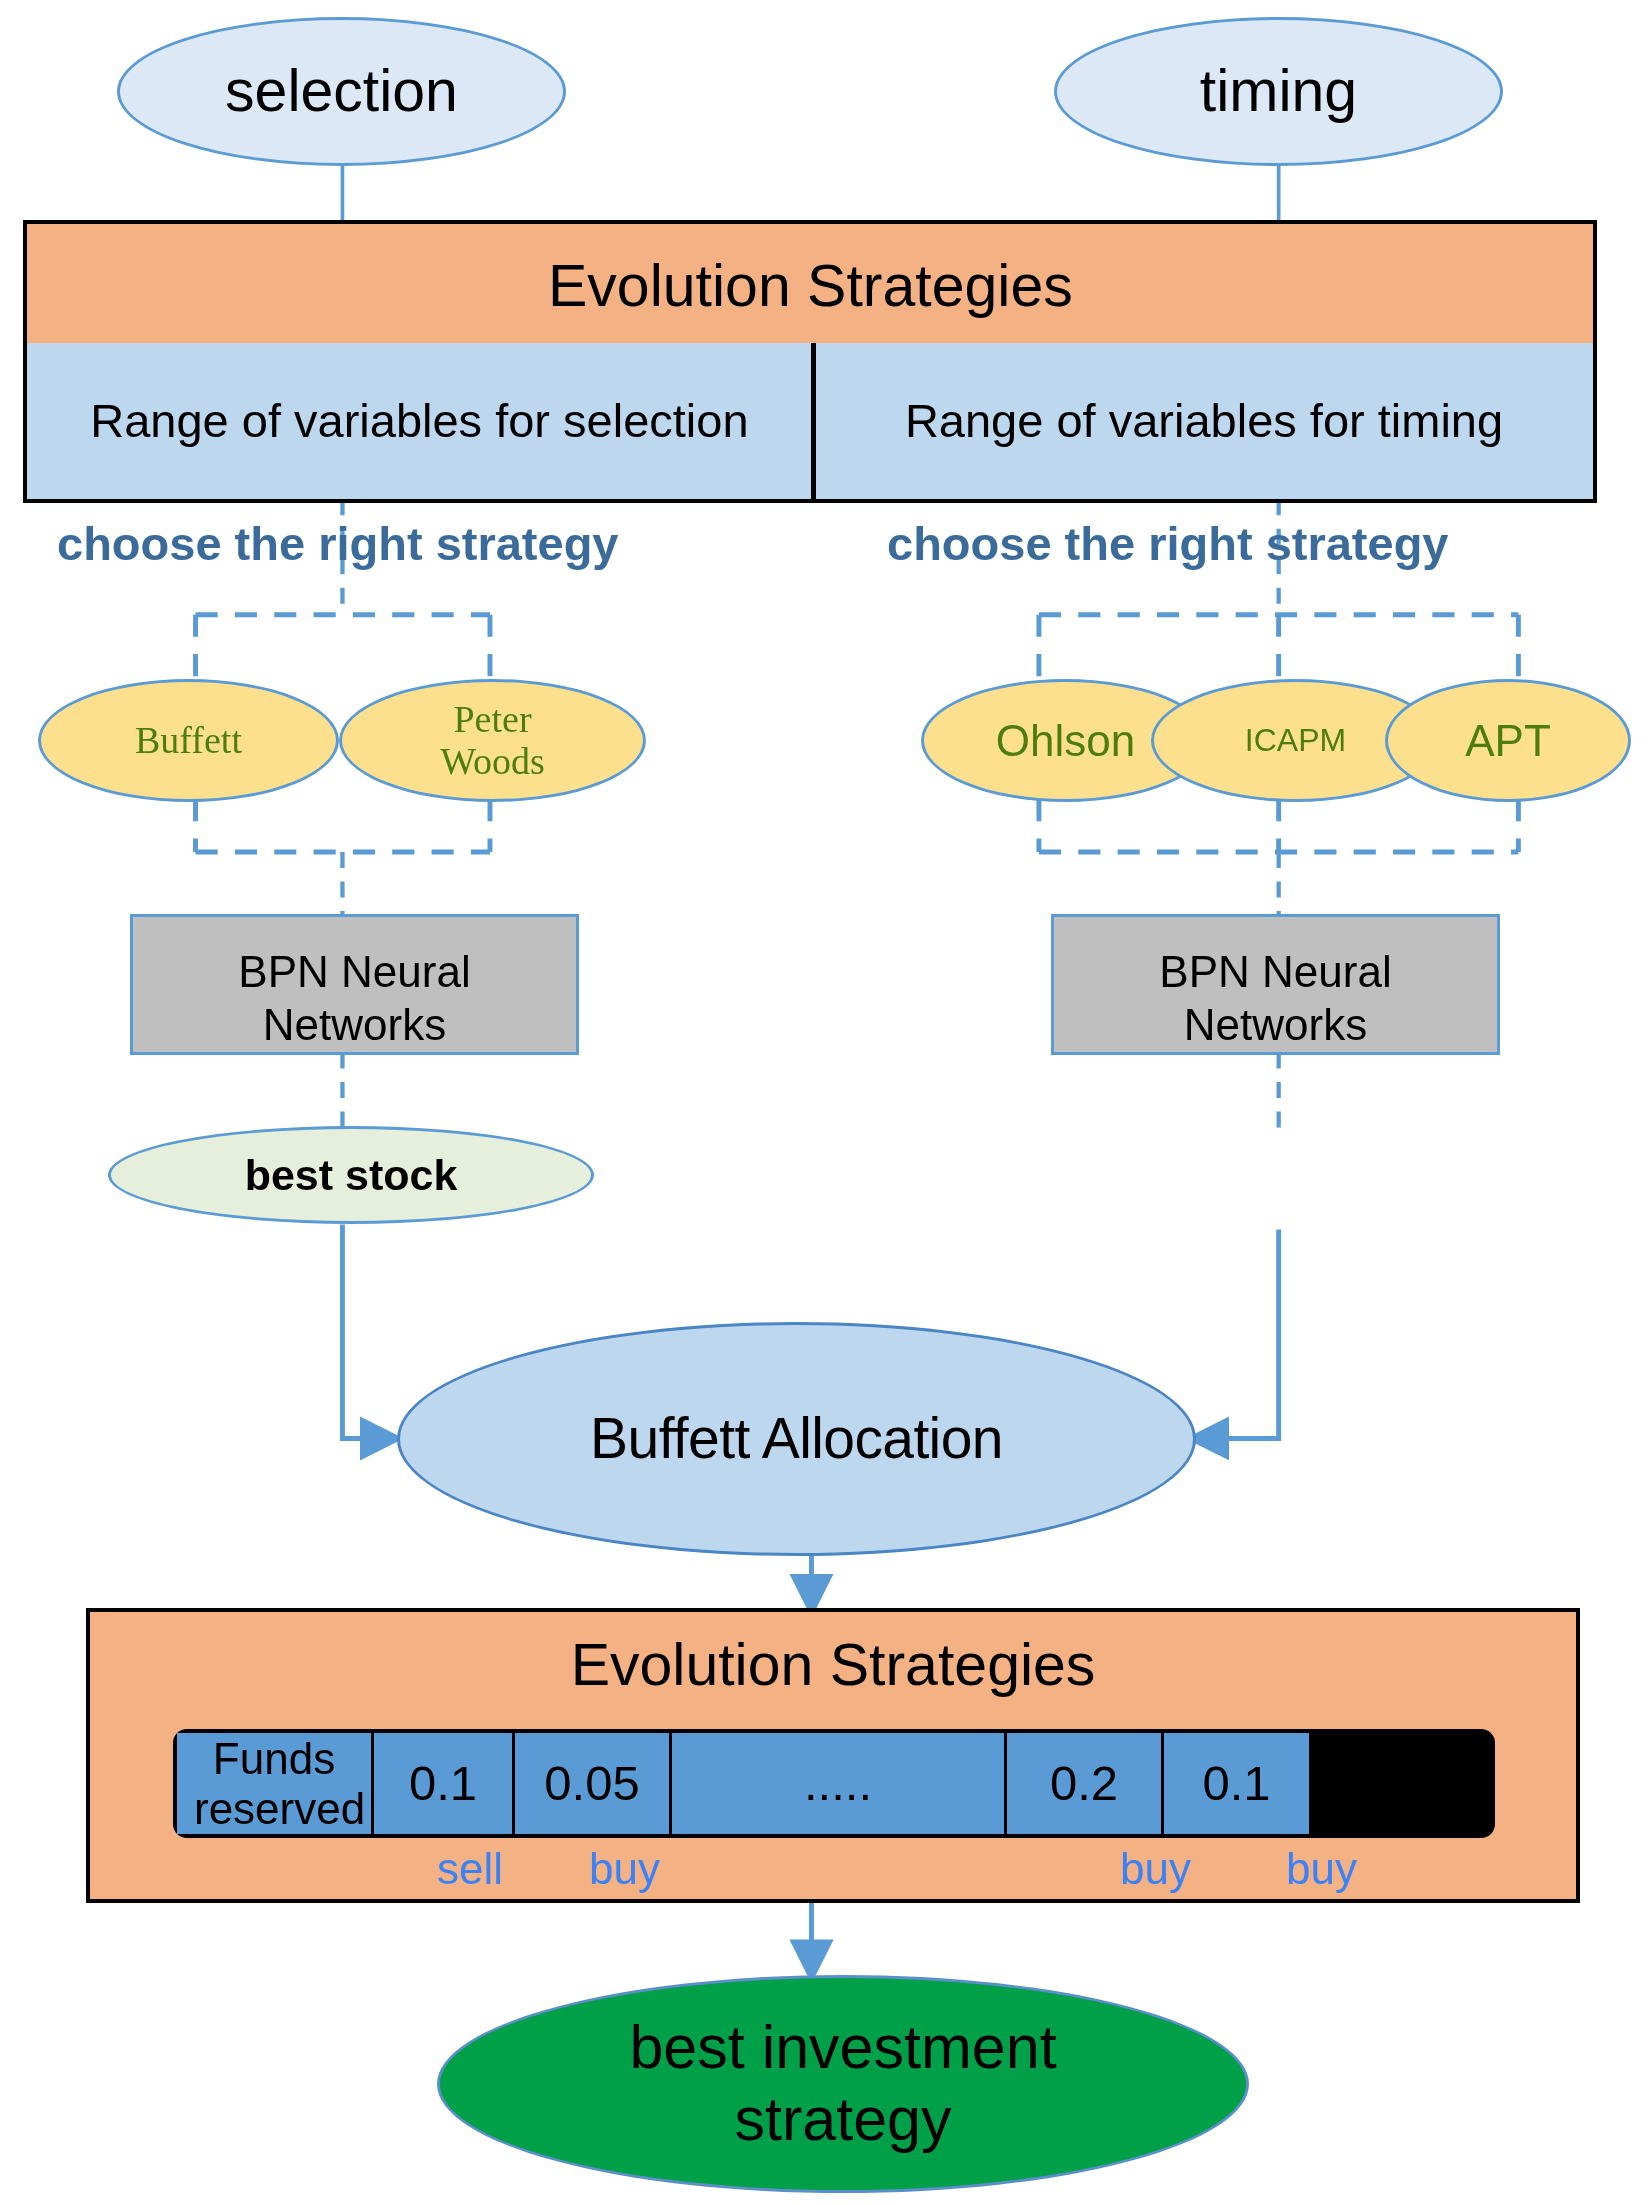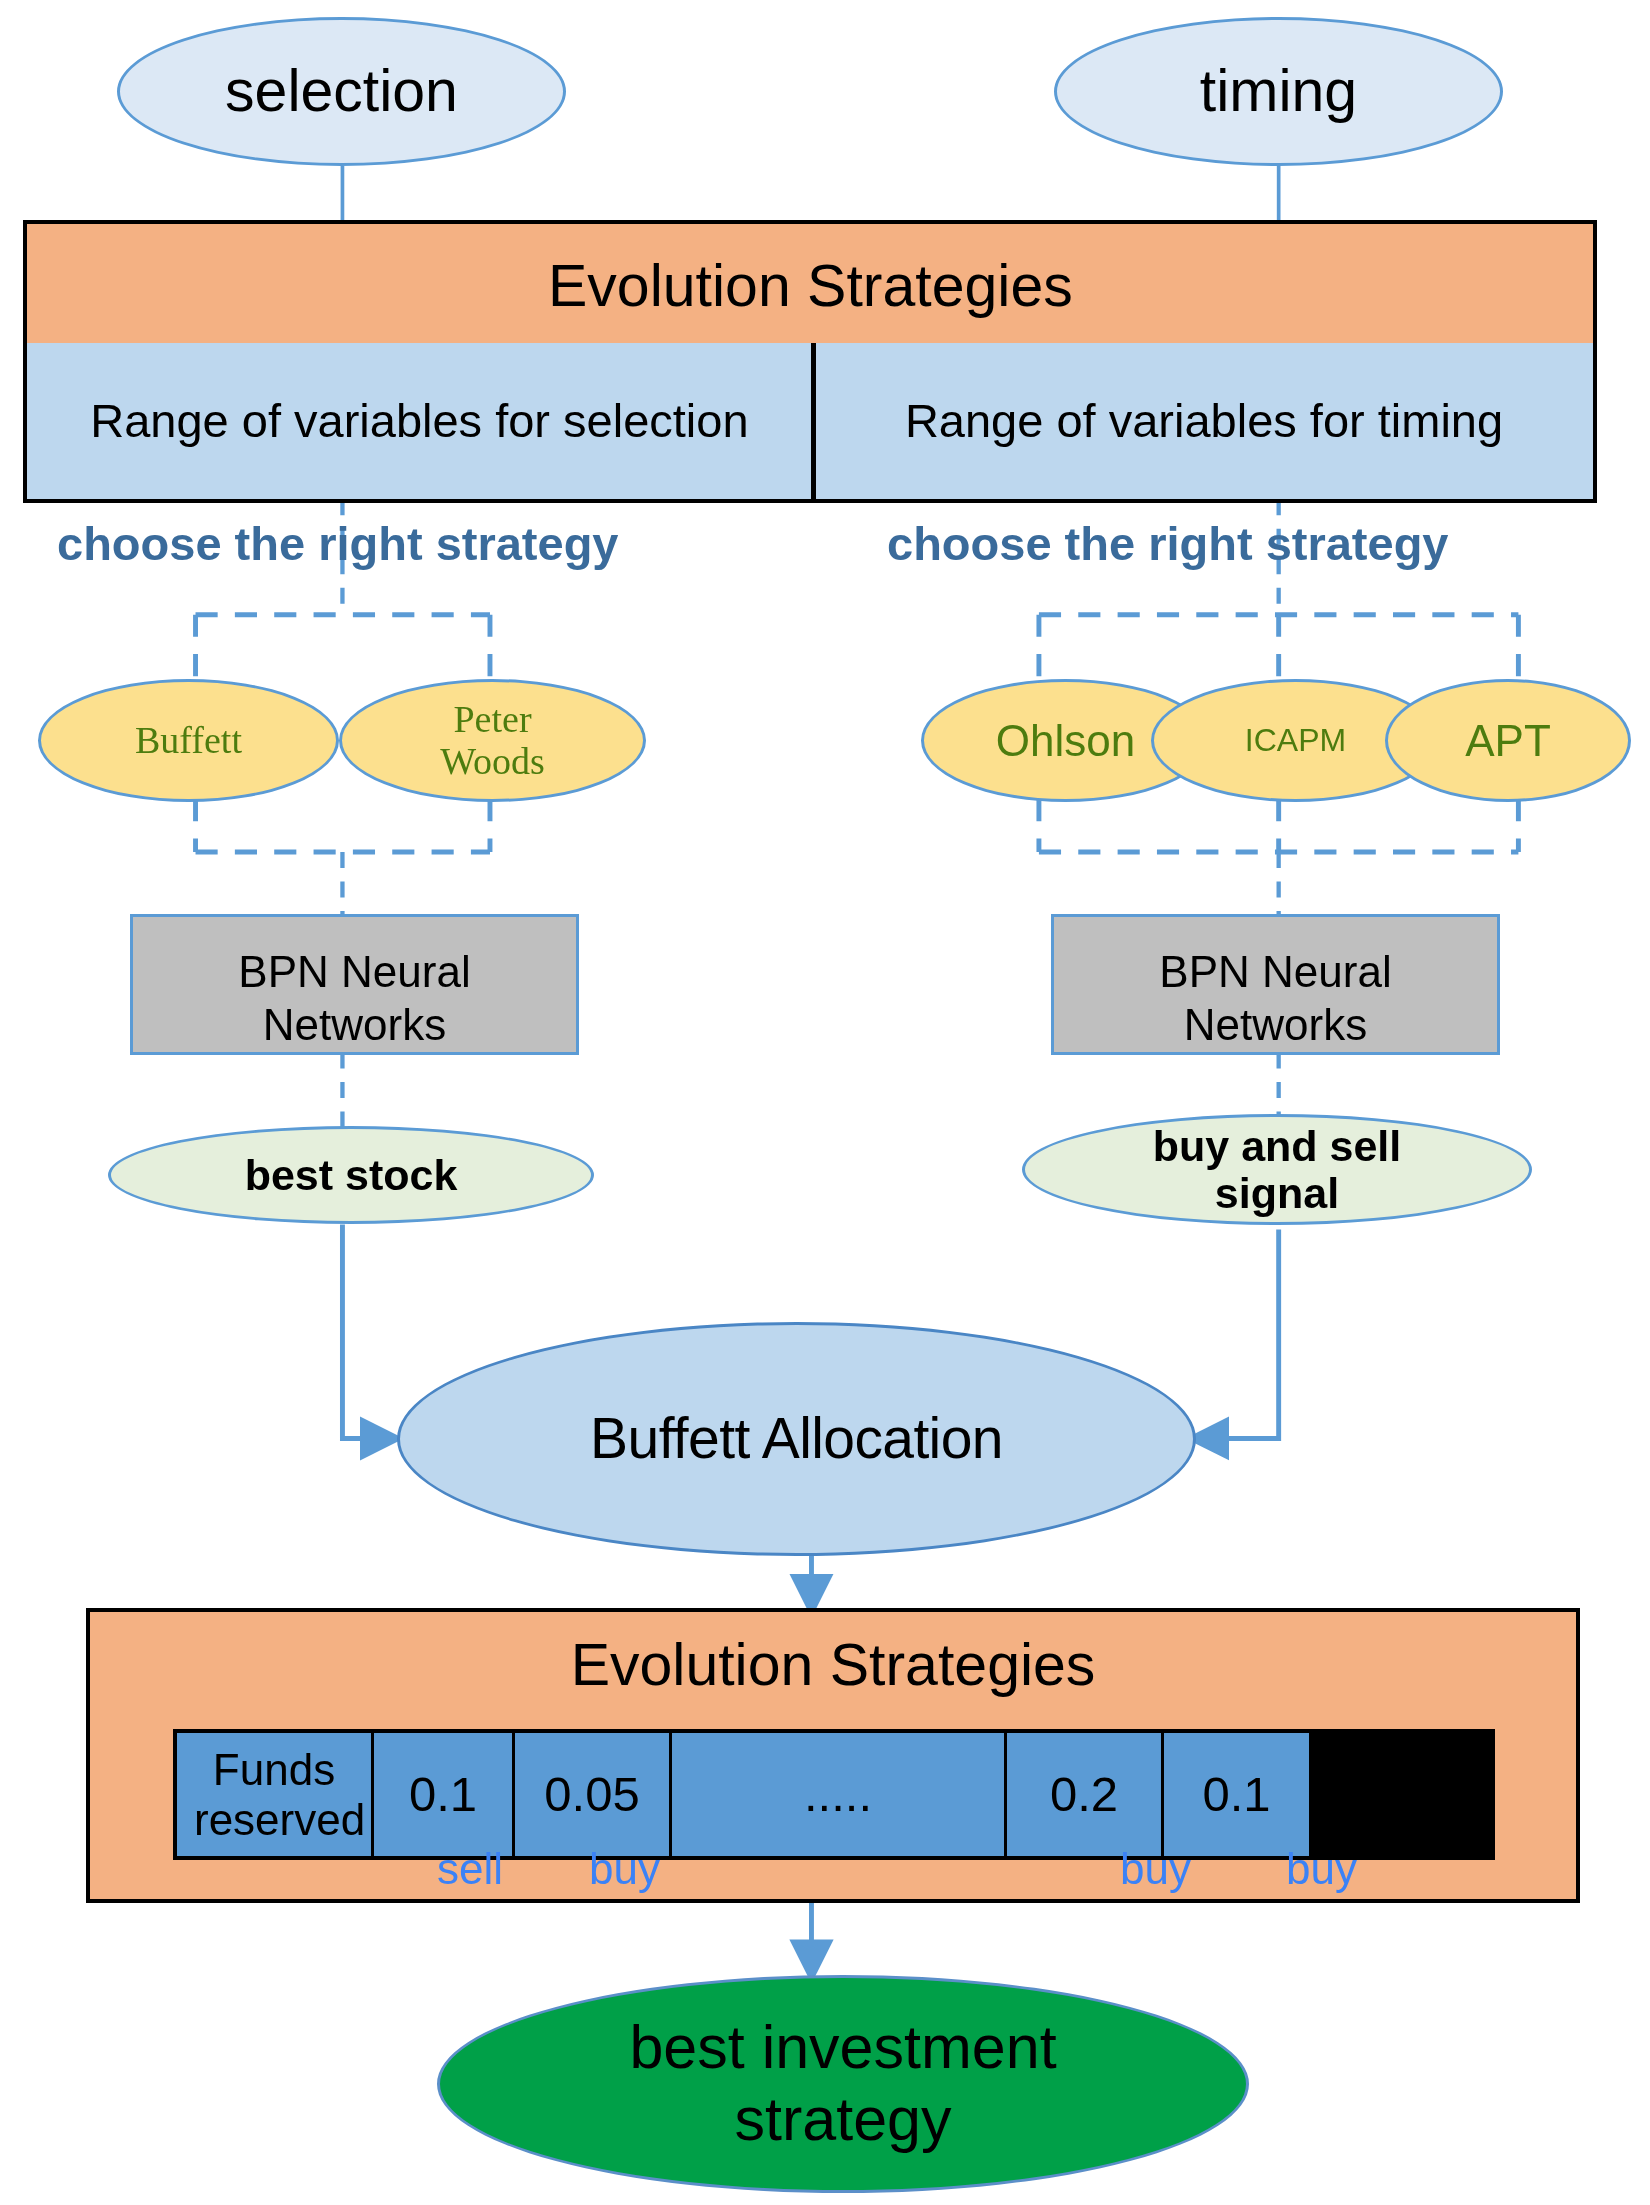--- a/index.html
+++ b/index.html
@@ -263,35 +263,32 @@
   <div class="abs box-gray" style="left:130px; top:914px; width:449px; height:141px;">
     <span style="display:block; max-width:320px;">BPN Neural Networks</span>
   </div>
   <div class="abs box-gray" style="left:1051px; top:914px; width:449px; height:141px;">
     <span style="display:block; max-width:320px;">BPN Neural Networks</span>
   </div>
 
   <div class="abs ellipse ell-green" style="left:108px; top:1126px; width:486px; height:98px;">
     <span>best stock</span>
   </div>
-  <div class="abs ellipse ell-green" style="left:1022px; top:1114px; width:510px; height:111px;">
-    <span style="display:block; max-width:344px;">buy and sell signal</span>
-  </div>
 
   <div class="abs ellipse ell-capital" style="left:397px; top:1322px; width:799px; height:234px;">
     <span class="cap-title">Buffett Allocation</span>
   </div>
 
   <div class="abs box-orange" style="left:86px; top:1608px; width:1494px; height:295px;">
     <div class="es-title" style="height:105px;">
       <span>Evolution Strategies</span>
     </div>
   </div>
 
-  <div class="abs tbl" style="left:173px; top:1729px; width:1322px; height:131px;">
+  <div class="abs tbl" style="left:173px; top:1729px; width:1322px; height:109px;border-radius:14px;">
     <div class="tbl-cell label" style="width:194px;">
       <span style="display:block; max-width:160px;">Funds reserved</span>
     </div>
     <div class="tbl-cell" style="width:141px;">
       <span>0.1</span>
     </div>
     <div class="tbl-cell" style="width:157px;">
       <span>0.05</span>
     </div>
     <div class="tbl-cell" style="width:335px;">

